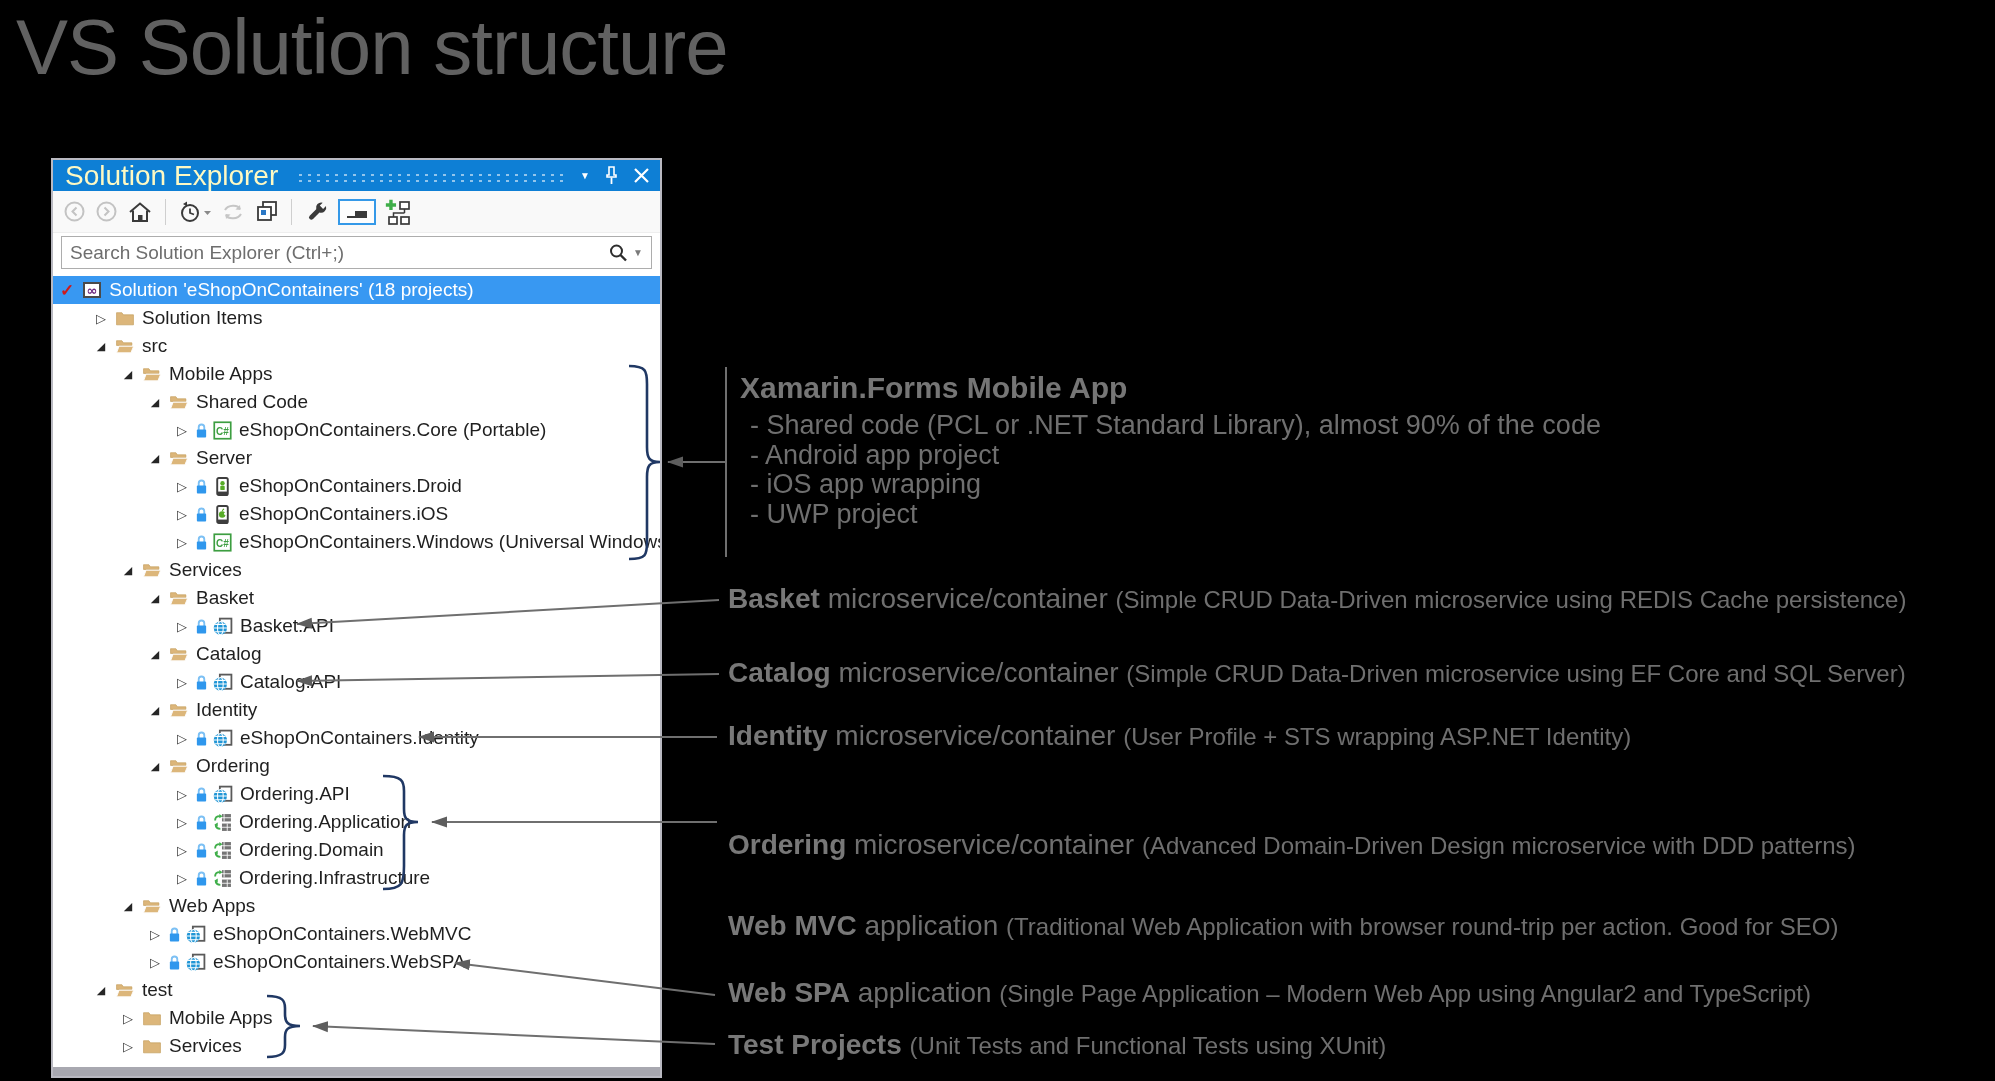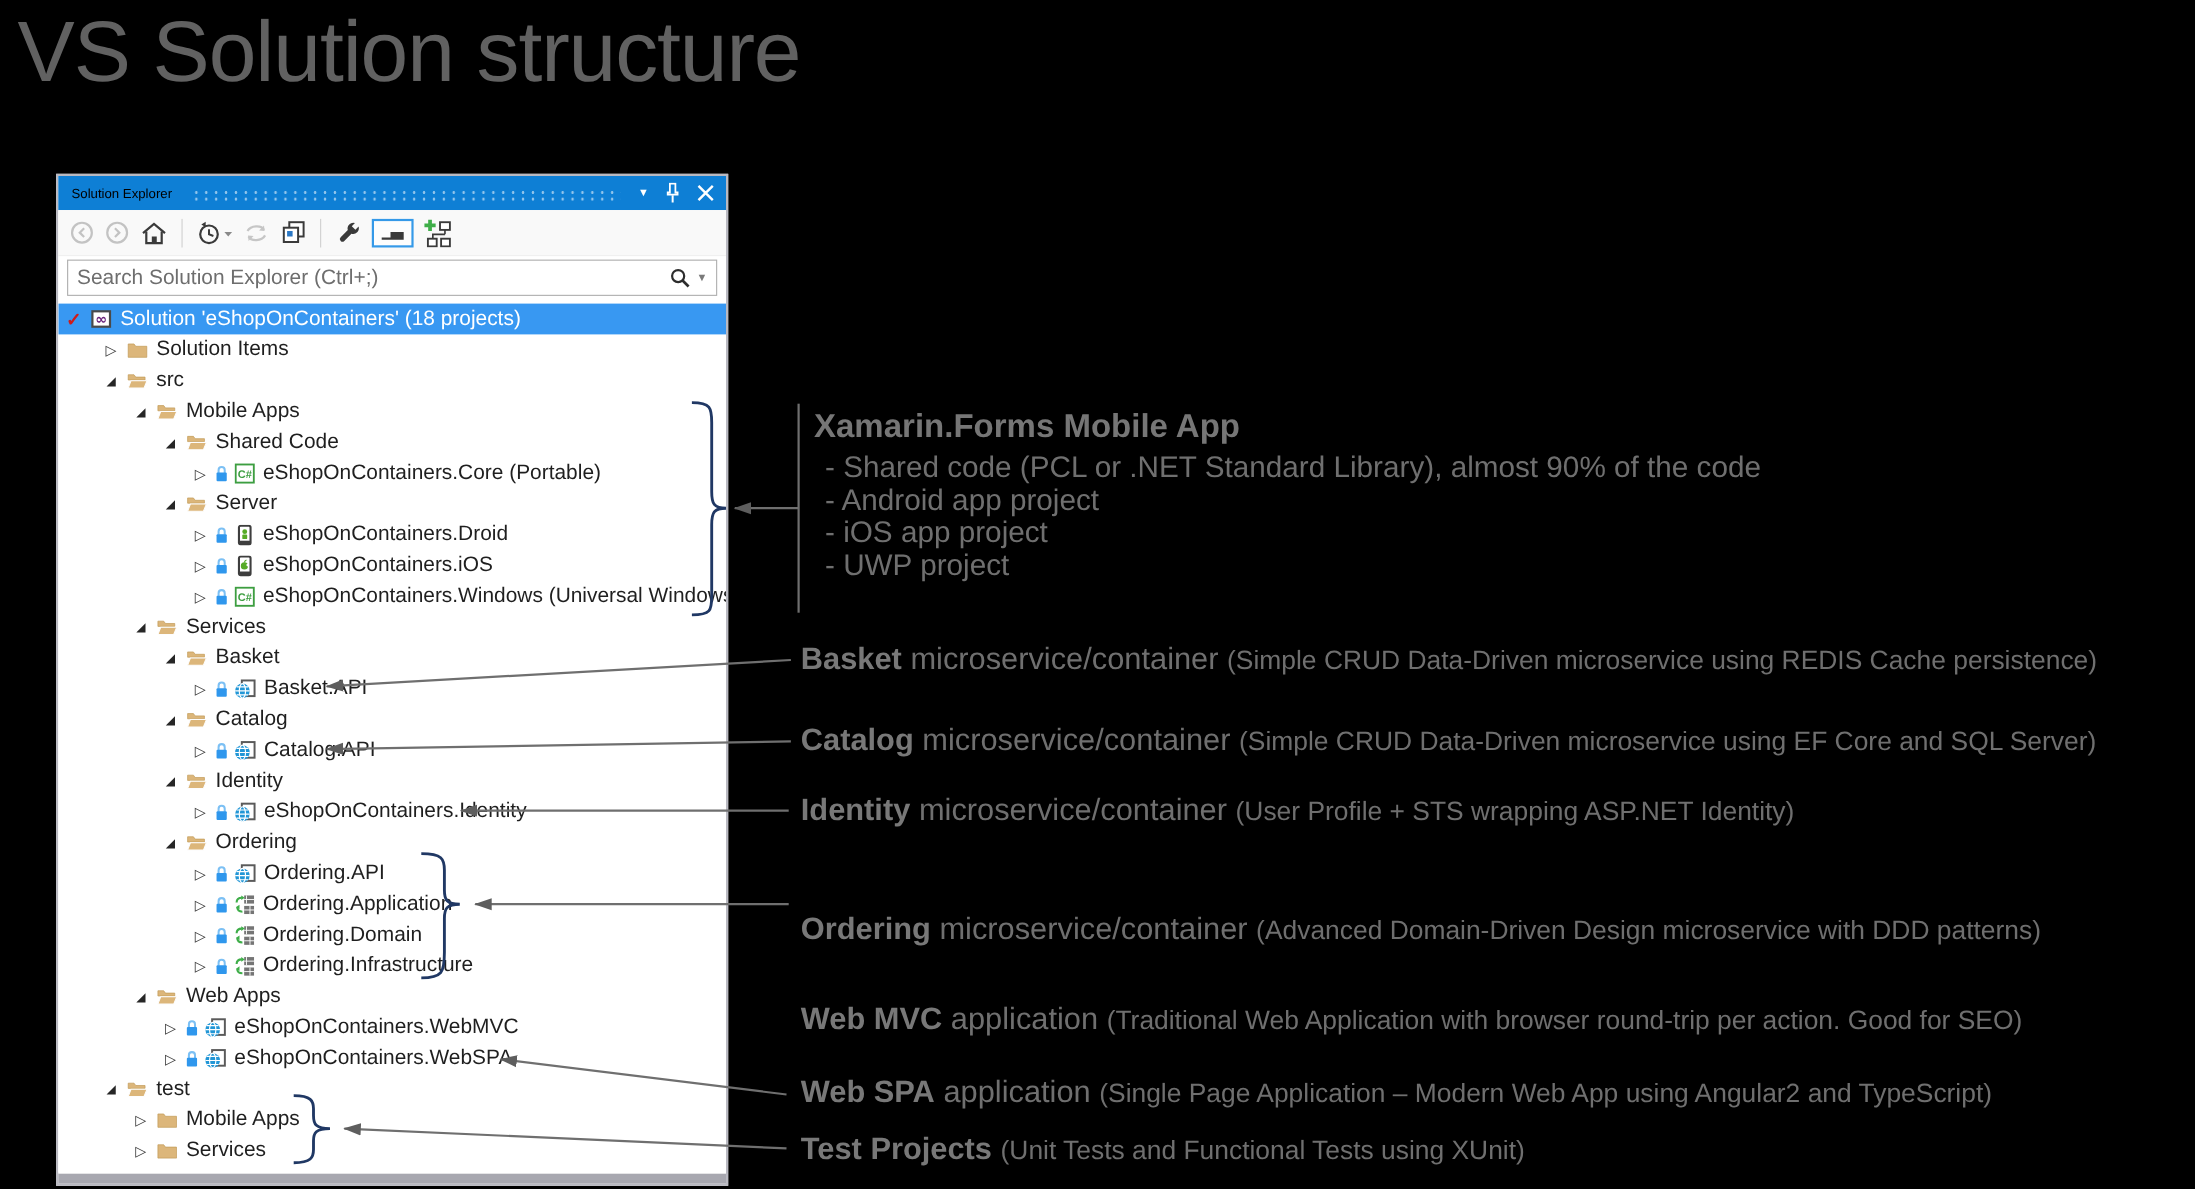--- a/index.html
+++ b/index.html
@@ -15,21 +15,21 @@
 
   
   .vswin {
     position:absolute; left:51px; top:158px; width:611px; height:920px;
     background:#fff; border:2px solid #b9b9c1;
   }
   .titlebar {
     height:31px; background:#0e7fd5; display:flex; align-items:center;
     padding:0 10px 0 12px; color:#fff;
   }
-  .tb-title { font-size:12px; color:#000000; white-space:nowrap; }
+  .tb-title { font-size:28px; color:#fef9c3; white-space:nowrap; }
   .tb-dots {
     flex:1; height:12px; margin:4px 16px 0 18px;
     background-image:radial-gradient(circle, rgba(255,255,255,.55) 1.2px, transparent 1.4px);
     background-size:9px 6px;
   }
   .tb-ctrl { display:flex; align-items:center; gap:14px; }
   .tb-caret { font-size:10px; color:#fff; line-height:1; }
   .tb-ico svg { display:block; }
 
   .toolbar {
@@ -598,21 +598,21 @@
       <line x1="715" y1="995" x2="455" y2="963" marker-end="url(#ah)"></line>
       <line x1="715" y1="1044" x2="313" y2="1026" marker-end="url(#ah)"></line>
     </g>
   </svg>
 
   <div class="ann-block">
     <div class="ann-title">Xamarin.Forms Mobile App</div>
     <div id="ann-items">
         <div class="ann-item">- Shared code (PCL or .NET Standard Library), almost 90% of the code</div>
         <div class="ann-item">- Android app project</div>
-        <div class="ann-item">- iOS app project</div>
+        <div class="ann-item">- iOS app wrapping</div>
         <div class="ann-item">- UWP project</div>
       </div>
   </div>
 
   <div id="callouts">
       <div class="callout" style="top: 583px;"><b>Basket</b> <span>microservice/container</span> <span class="paren">(Simple CRUD Data-Driven microservice using REDIS Cache persistence)</span></div>
       <div class="callout" style="top: 657px;"><b>Catalog</b> <span>microservice/container</span> <span class="paren">(Simple CRUD Data-Driven microservice using EF Core and SQL Server)</span></div>
       <div class="callout" style="top: 720px;"><b>Identity</b> <span>microservice/container</span> <span class="paren">(User Profile + STS wrapping ASP.NET Identity)</span></div>
       <div class="callout" style="top: 805px; margin-top: 24px;"><b>Ordering</b> <span>microservice/container</span> <span class="paren">(Advanced Domain-Driven Design microservice with DDD patterns)</span></div>
       <div class="callout" style="top: 910px;"><b>Web MVC</b> <span>application</span> <span class="paren">(Traditional Web Application with browser round-trip per action. Good for SEO)</span></div>

